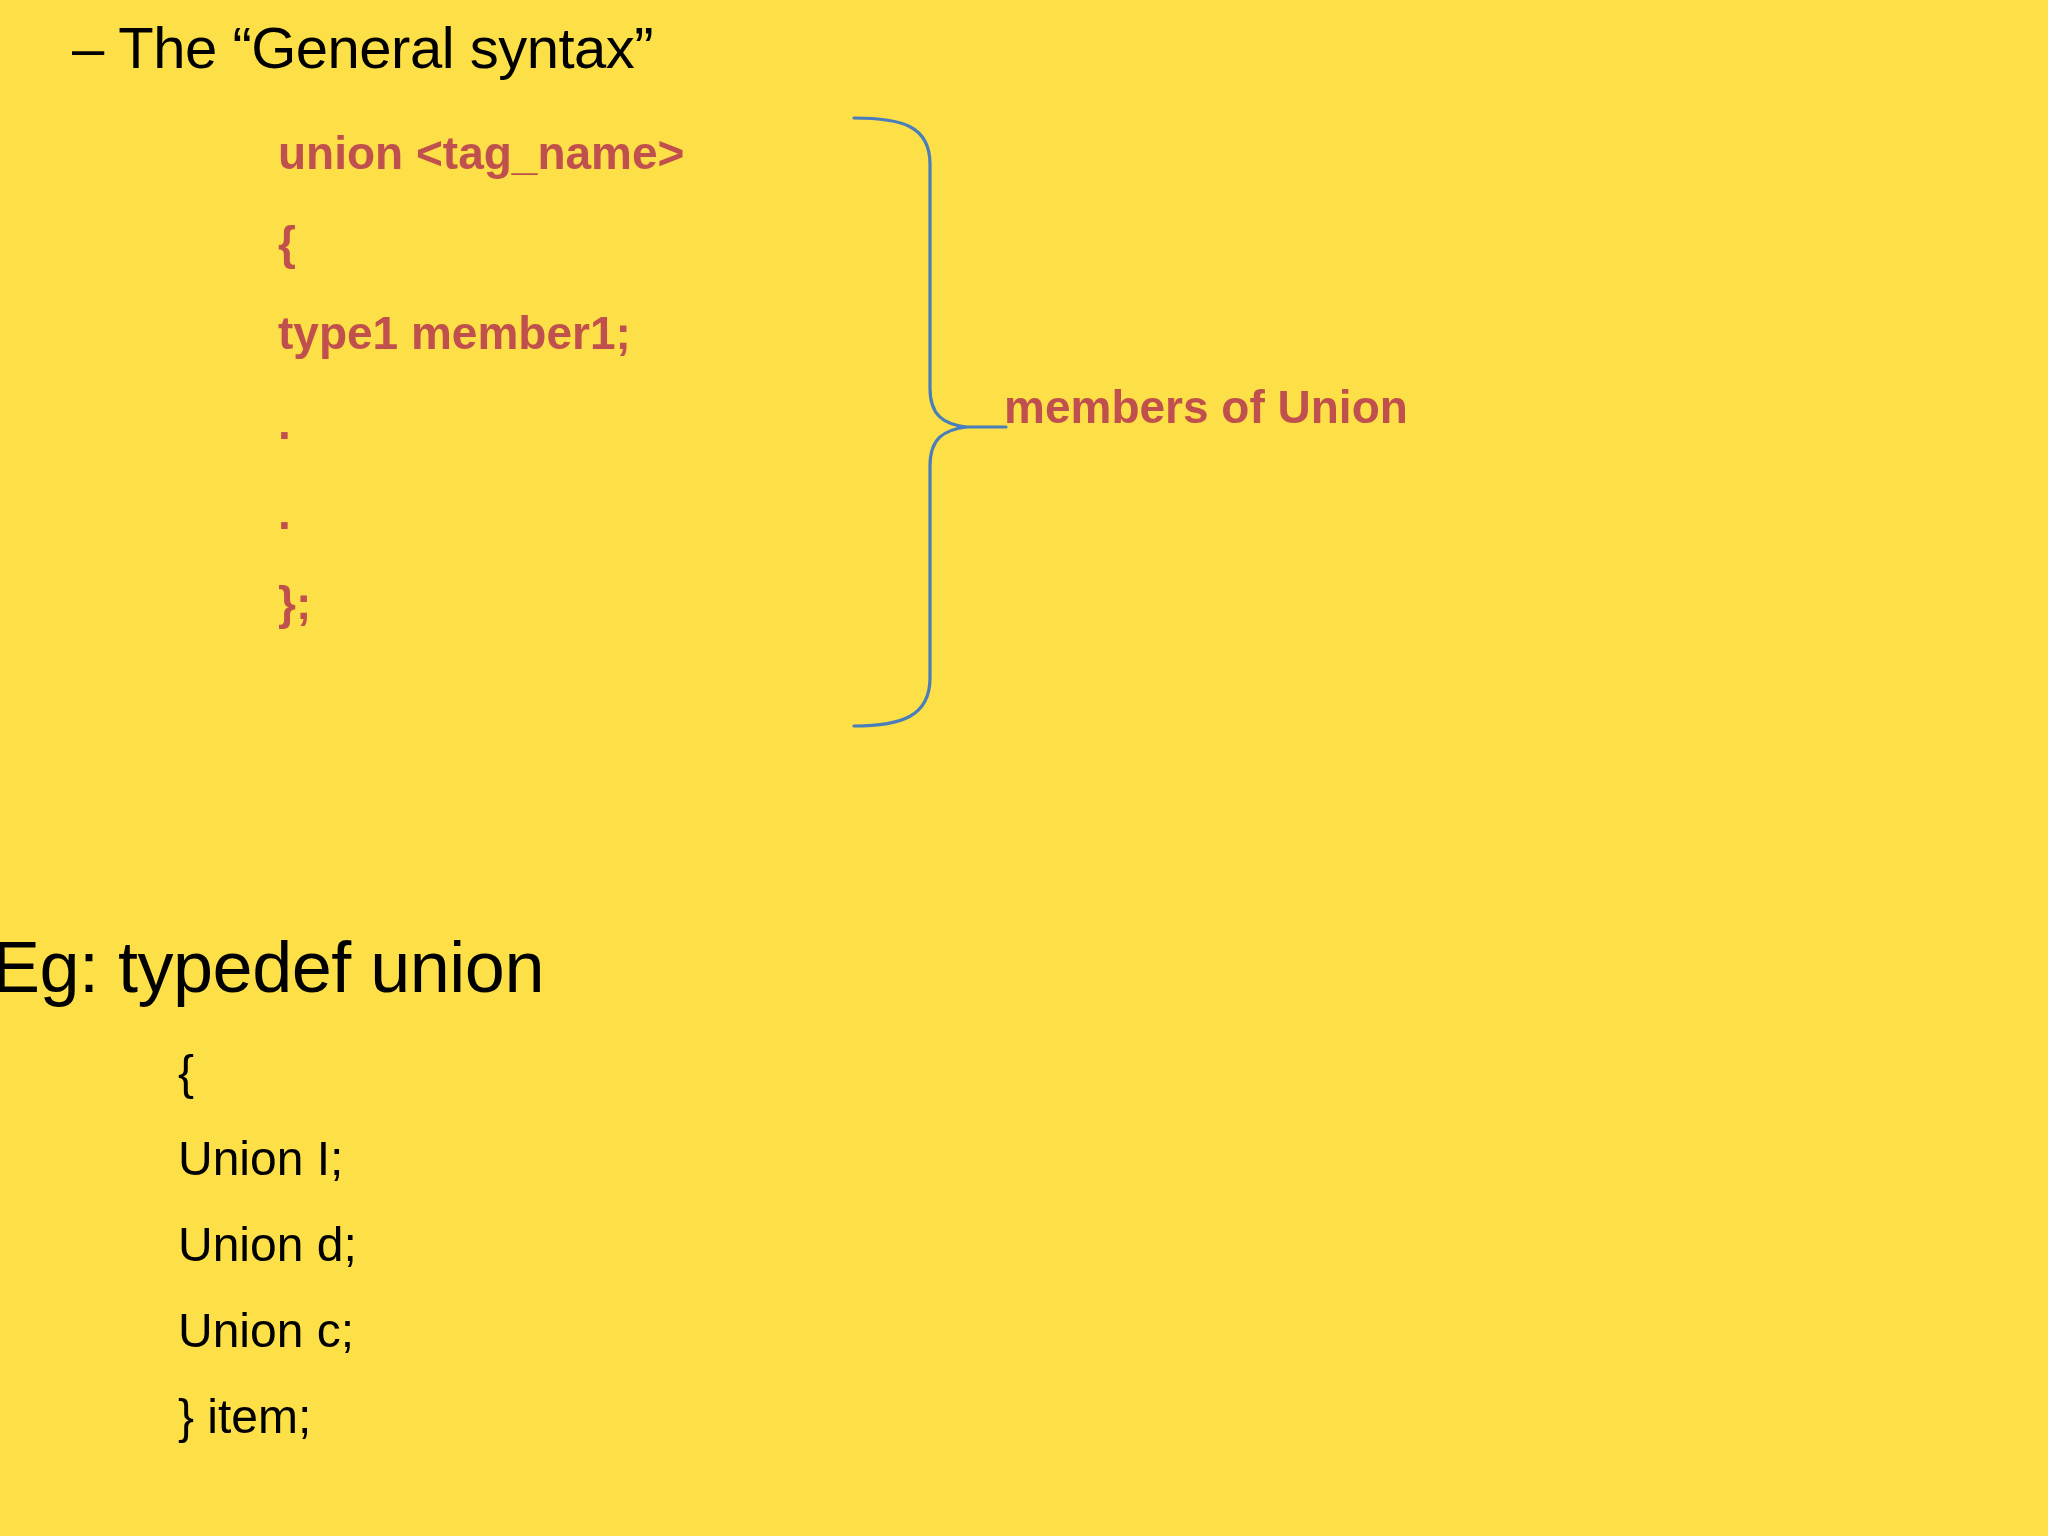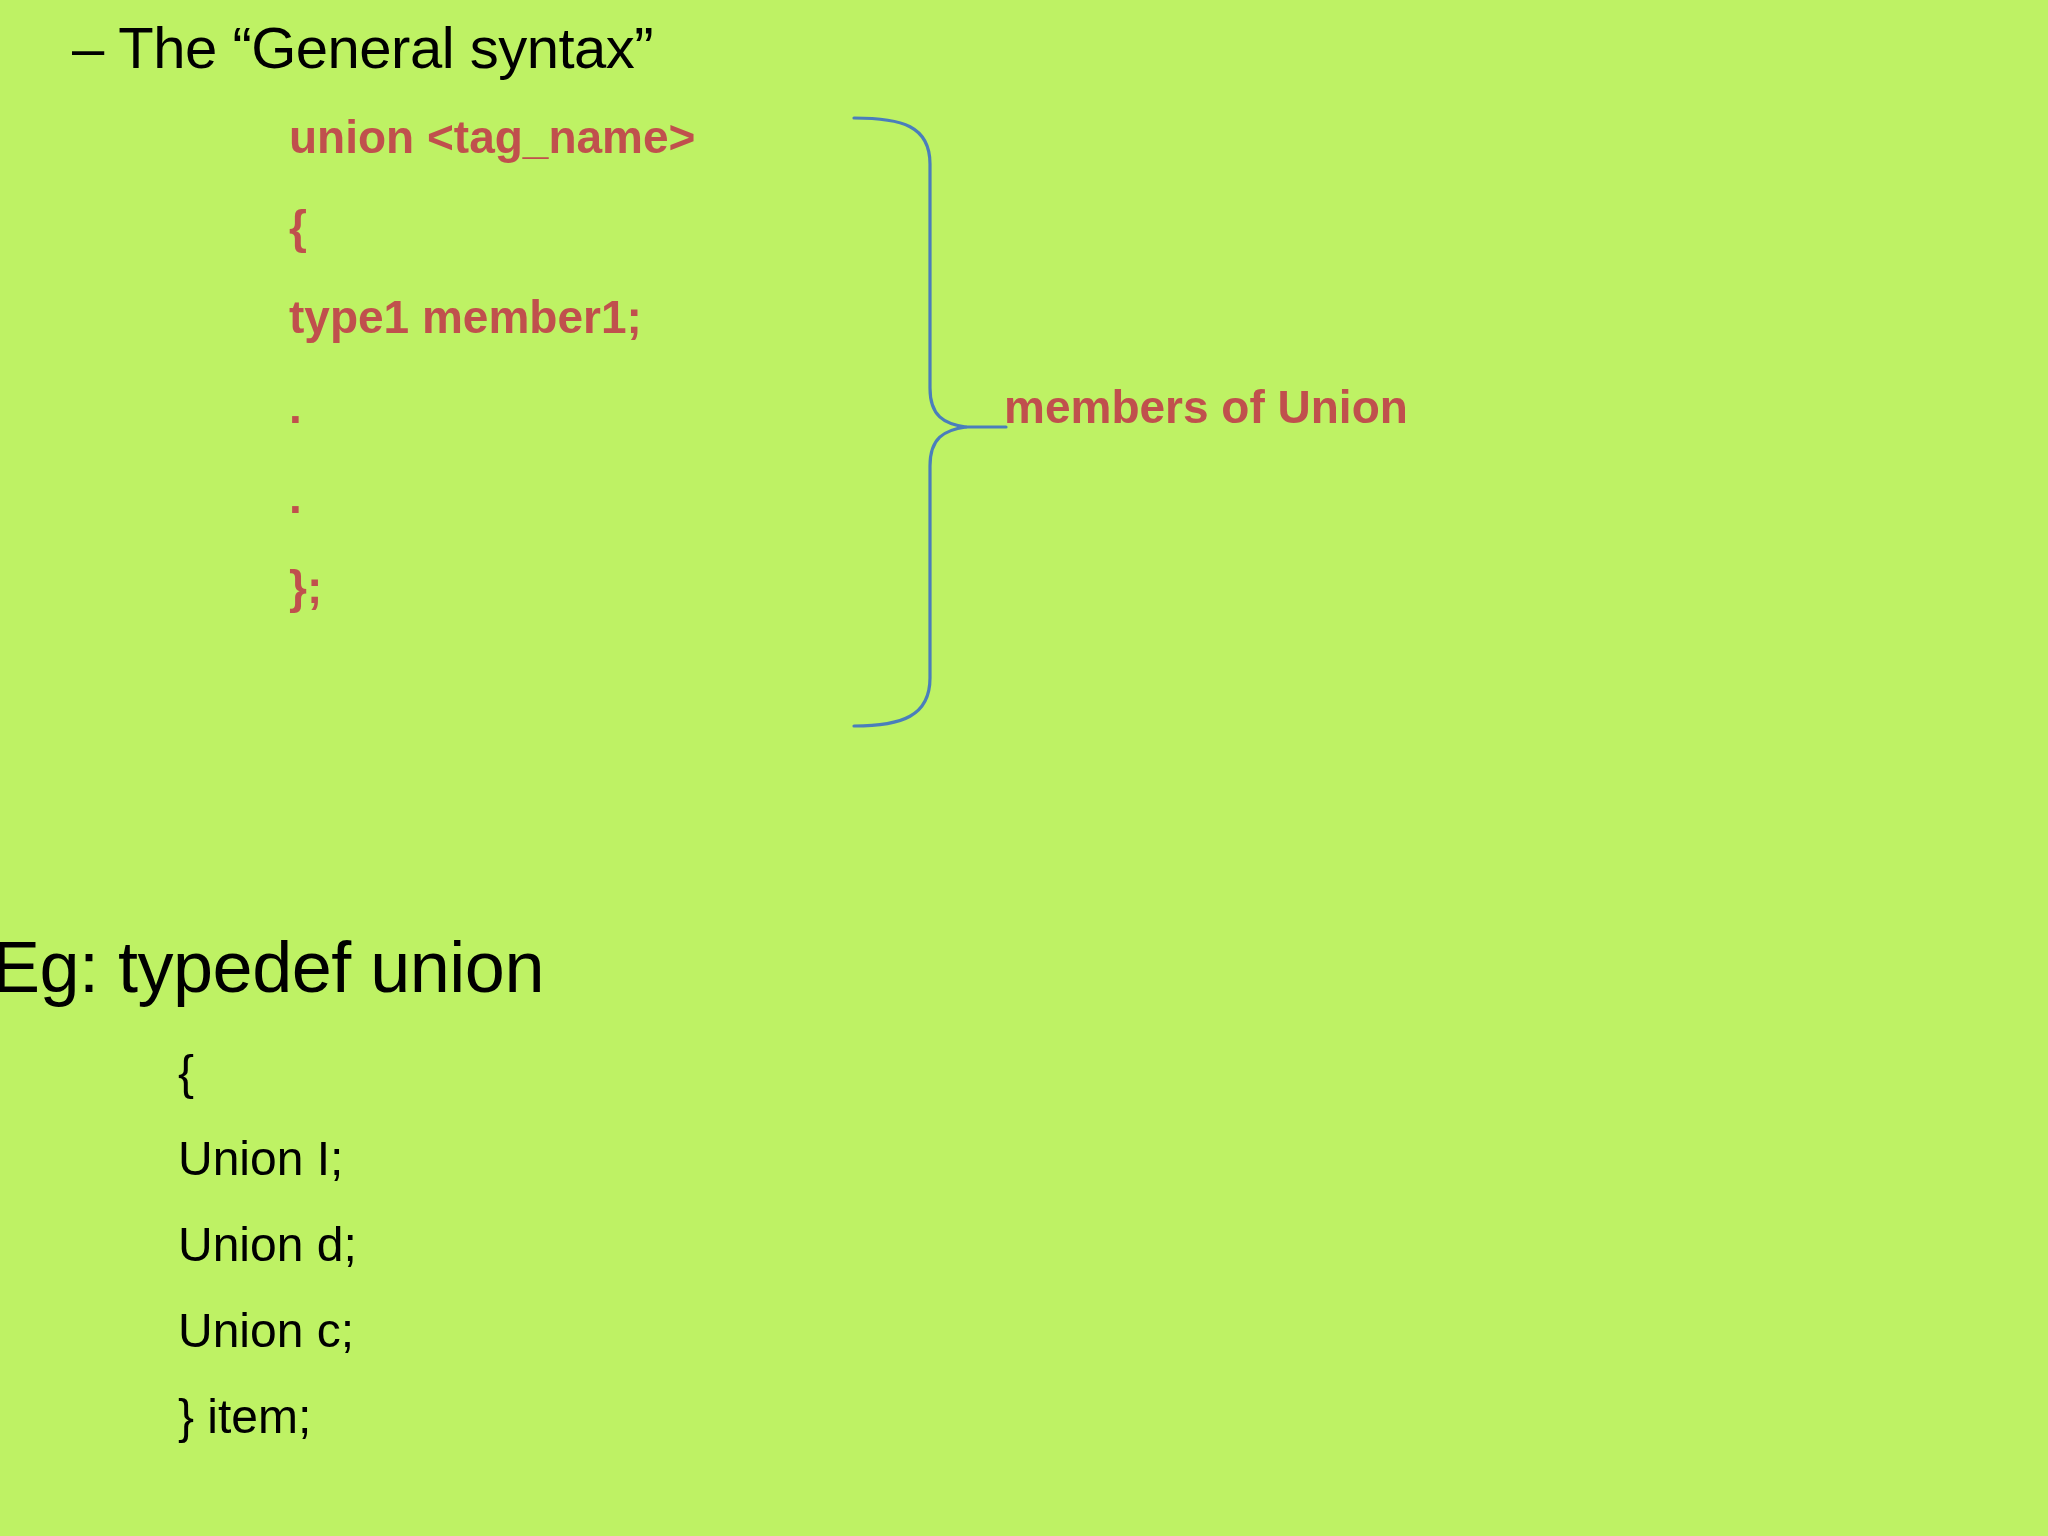--- a/index.html
+++ b/index.html
@@ -4,21 +4,21 @@
 <style>
   html, body {
     margin: 0;
     padding: 0;
     background: #ffffff;
   }
   #slide {
     position: relative;
     width: 2048px;
     height: 1536px;
-    background: #bef264;
+    background: #fde047;
     overflow: hidden;
     font-family: "Liberation Sans", sans-serif;
     -webkit-font-smoothing: antialiased;
   }
 
   
   .heading {
     position: absolute;
     left: 72px;
     top: 16px;
@@ -27,23 +27,22 @@
     color: #000000;
     font-weight: 400;
     white-space: nowrap;
     letter-spacing: -0.5px;
   }
 
   
   .syntax-block {
     position: absolute;
     left: 278px;
-    top: 92px;
+    top: 108px;
     width: 620px;
-    margin-left: 11px;
   }
   .syntax-line {
     color: #C0504D;
     font-weight: 700;
     font-size: 46px;
     line-height: 90px;
     height: 90px;
     white-space: nowrap;
     letter-spacing: 0px;
   }

